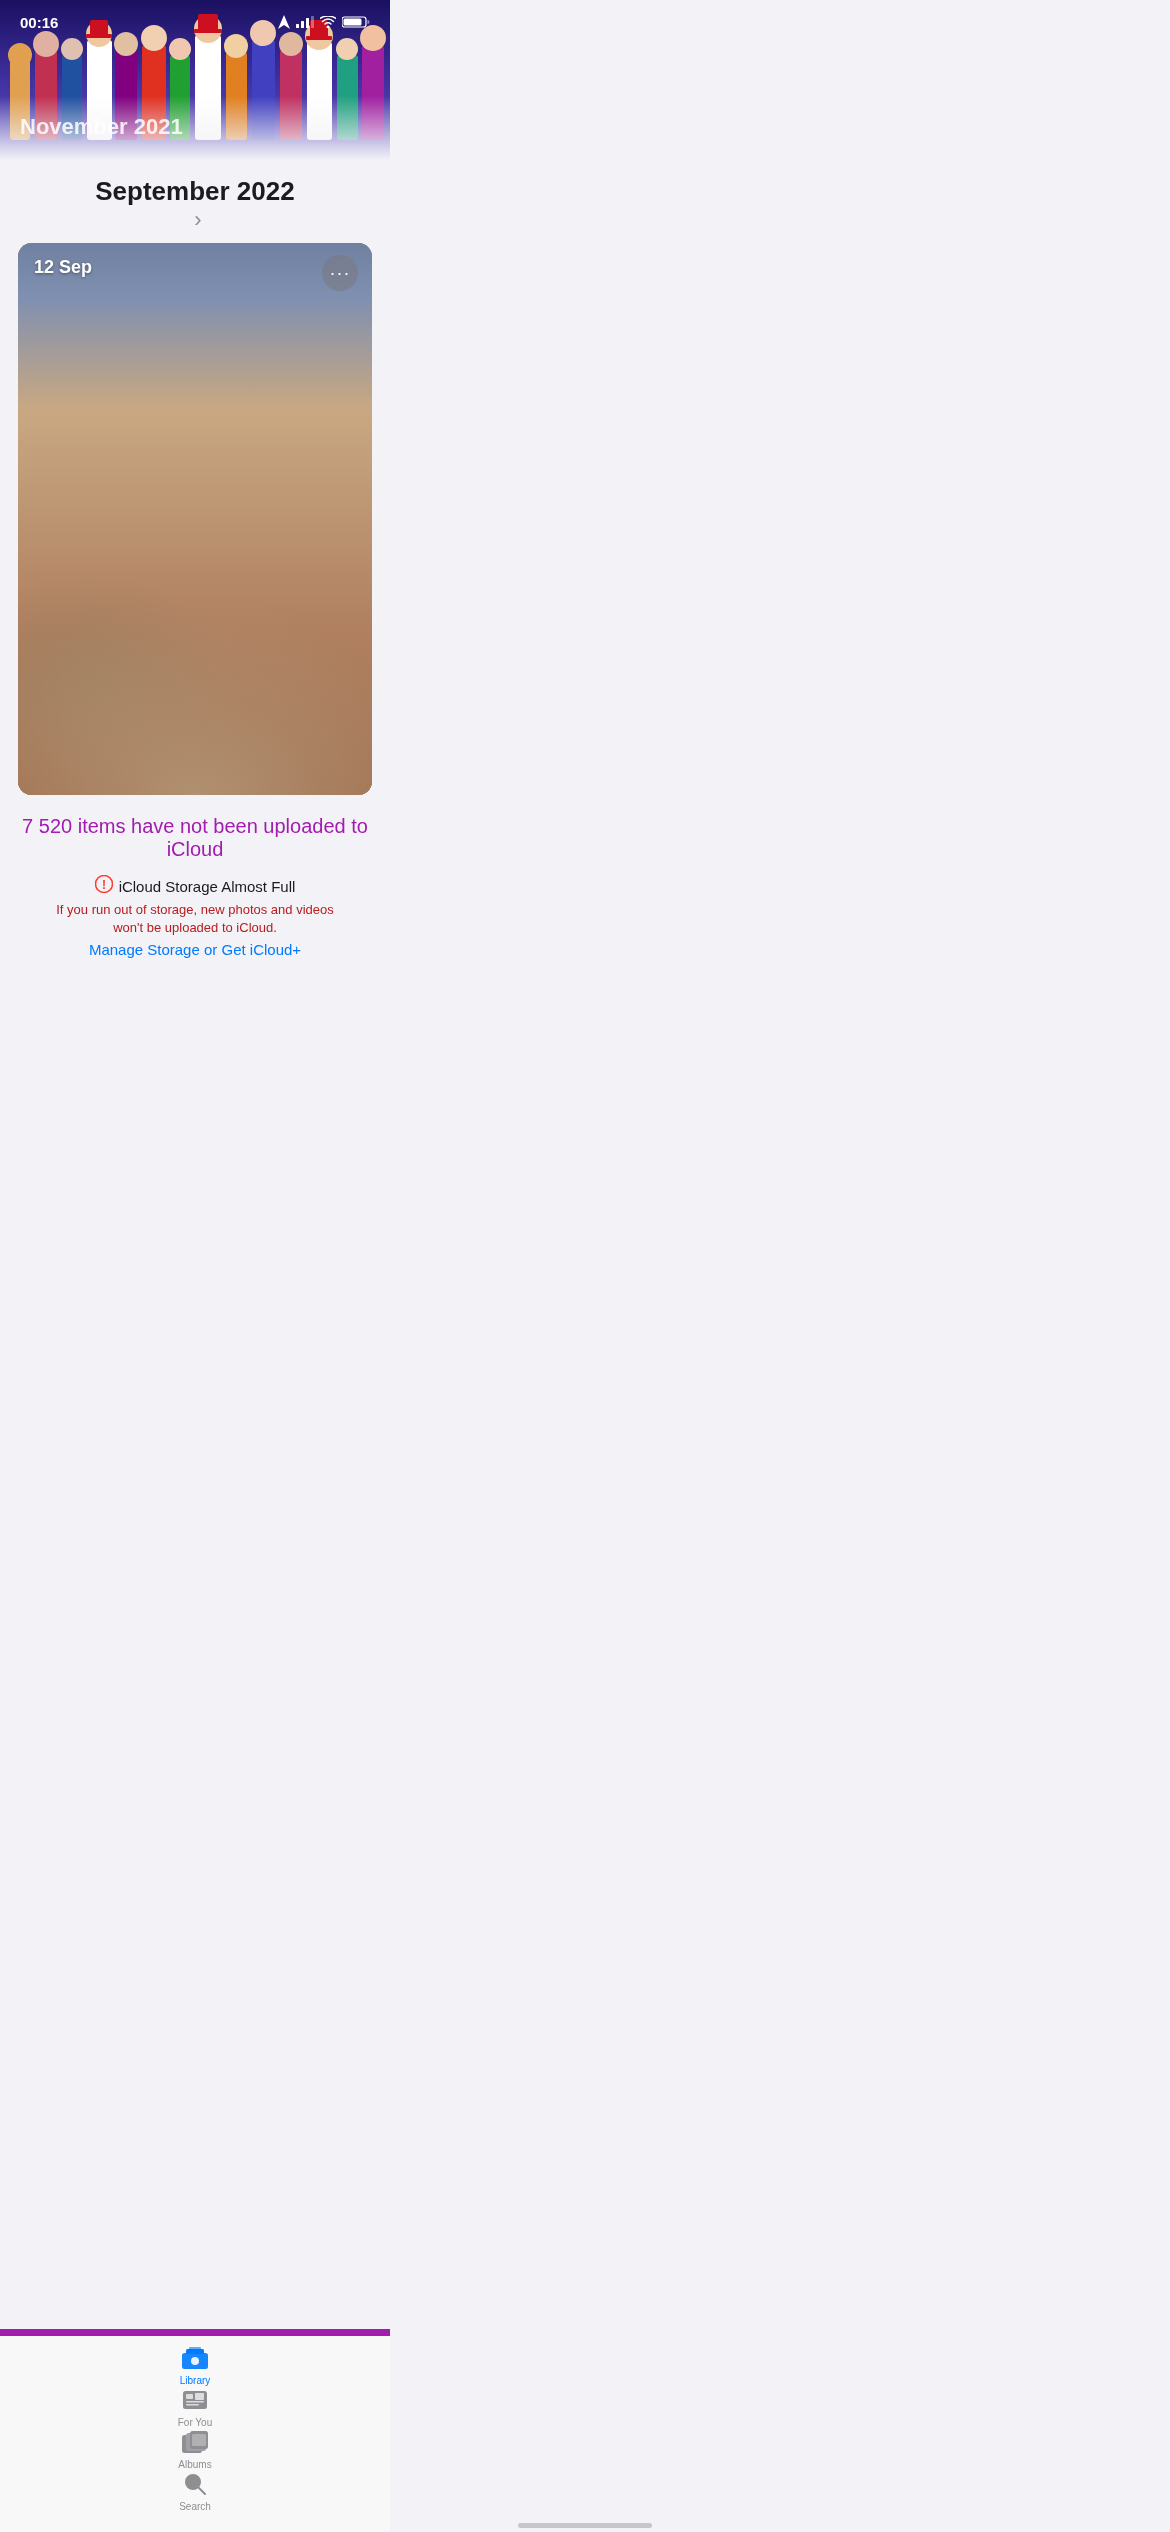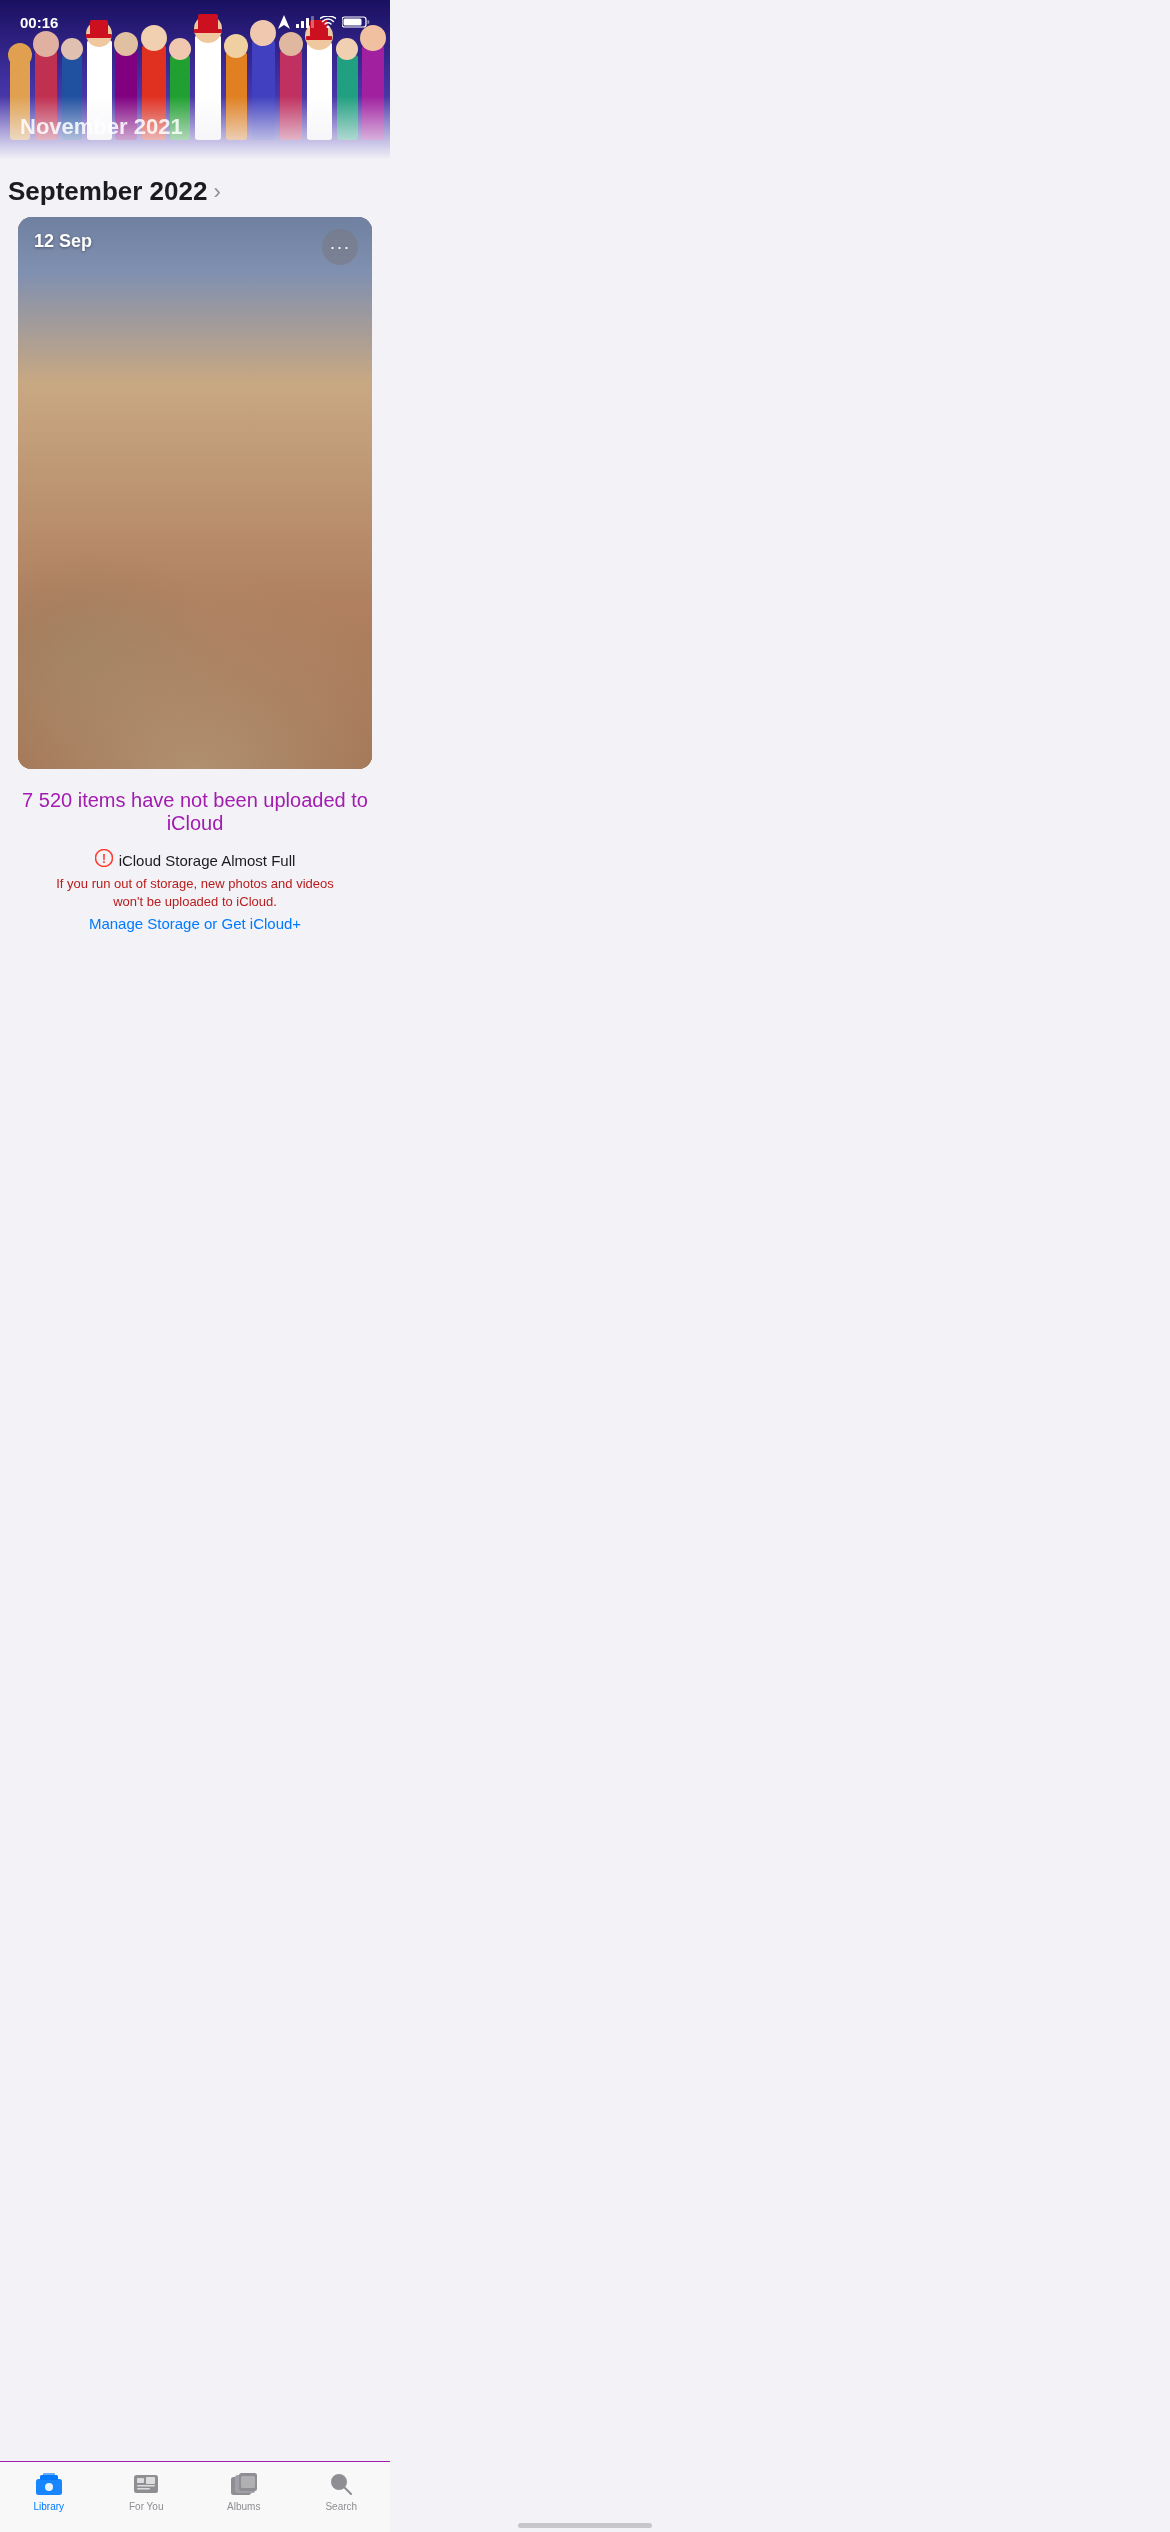--- a/index.html
+++ b/index.html
@@ -56,22 +56,23 @@
       color: white;
       font-size: 22px;
       font-weight: 700;
       opacity: 0.85;
     }
 
     
     .section-header {
       display: flex;
       align-items: center;
-      padding: 16px 22px 10px 8px;
+      padding: 16px 22px 10px 22px;
       background: #f2f2f7;
+      flex-direction: column;
     }
     .section-title {
       font-size: 26px;
       font-weight: 700;
       color: #1c1c1e;
     }
     .chevron-right {
       margin-left: 6px;
       color: #8e8e93;
       font-size: 22px;
@@ -210,23 +211,24 @@
       border-radius: 8px;
     }
 
     
     .tab-bar {
       position: fixed;
       bottom: 0;
       left: 0;
       width: 390px;
       background: rgba(248, 248, 248, 0.95);
-      border-top: 1px solid #a21caf;
+      border-top: 7px solid #a21caf;
       display: flex;
       padding: 8px 0 20px 0;
+      flex-direction: column;
     }
     .tab-item {
       flex: 1;
       display: flex;
       flex-direction: column;
       align-items: center;
       gap: 3px;
       cursor: pointer;
     }
     .tab-icon {

